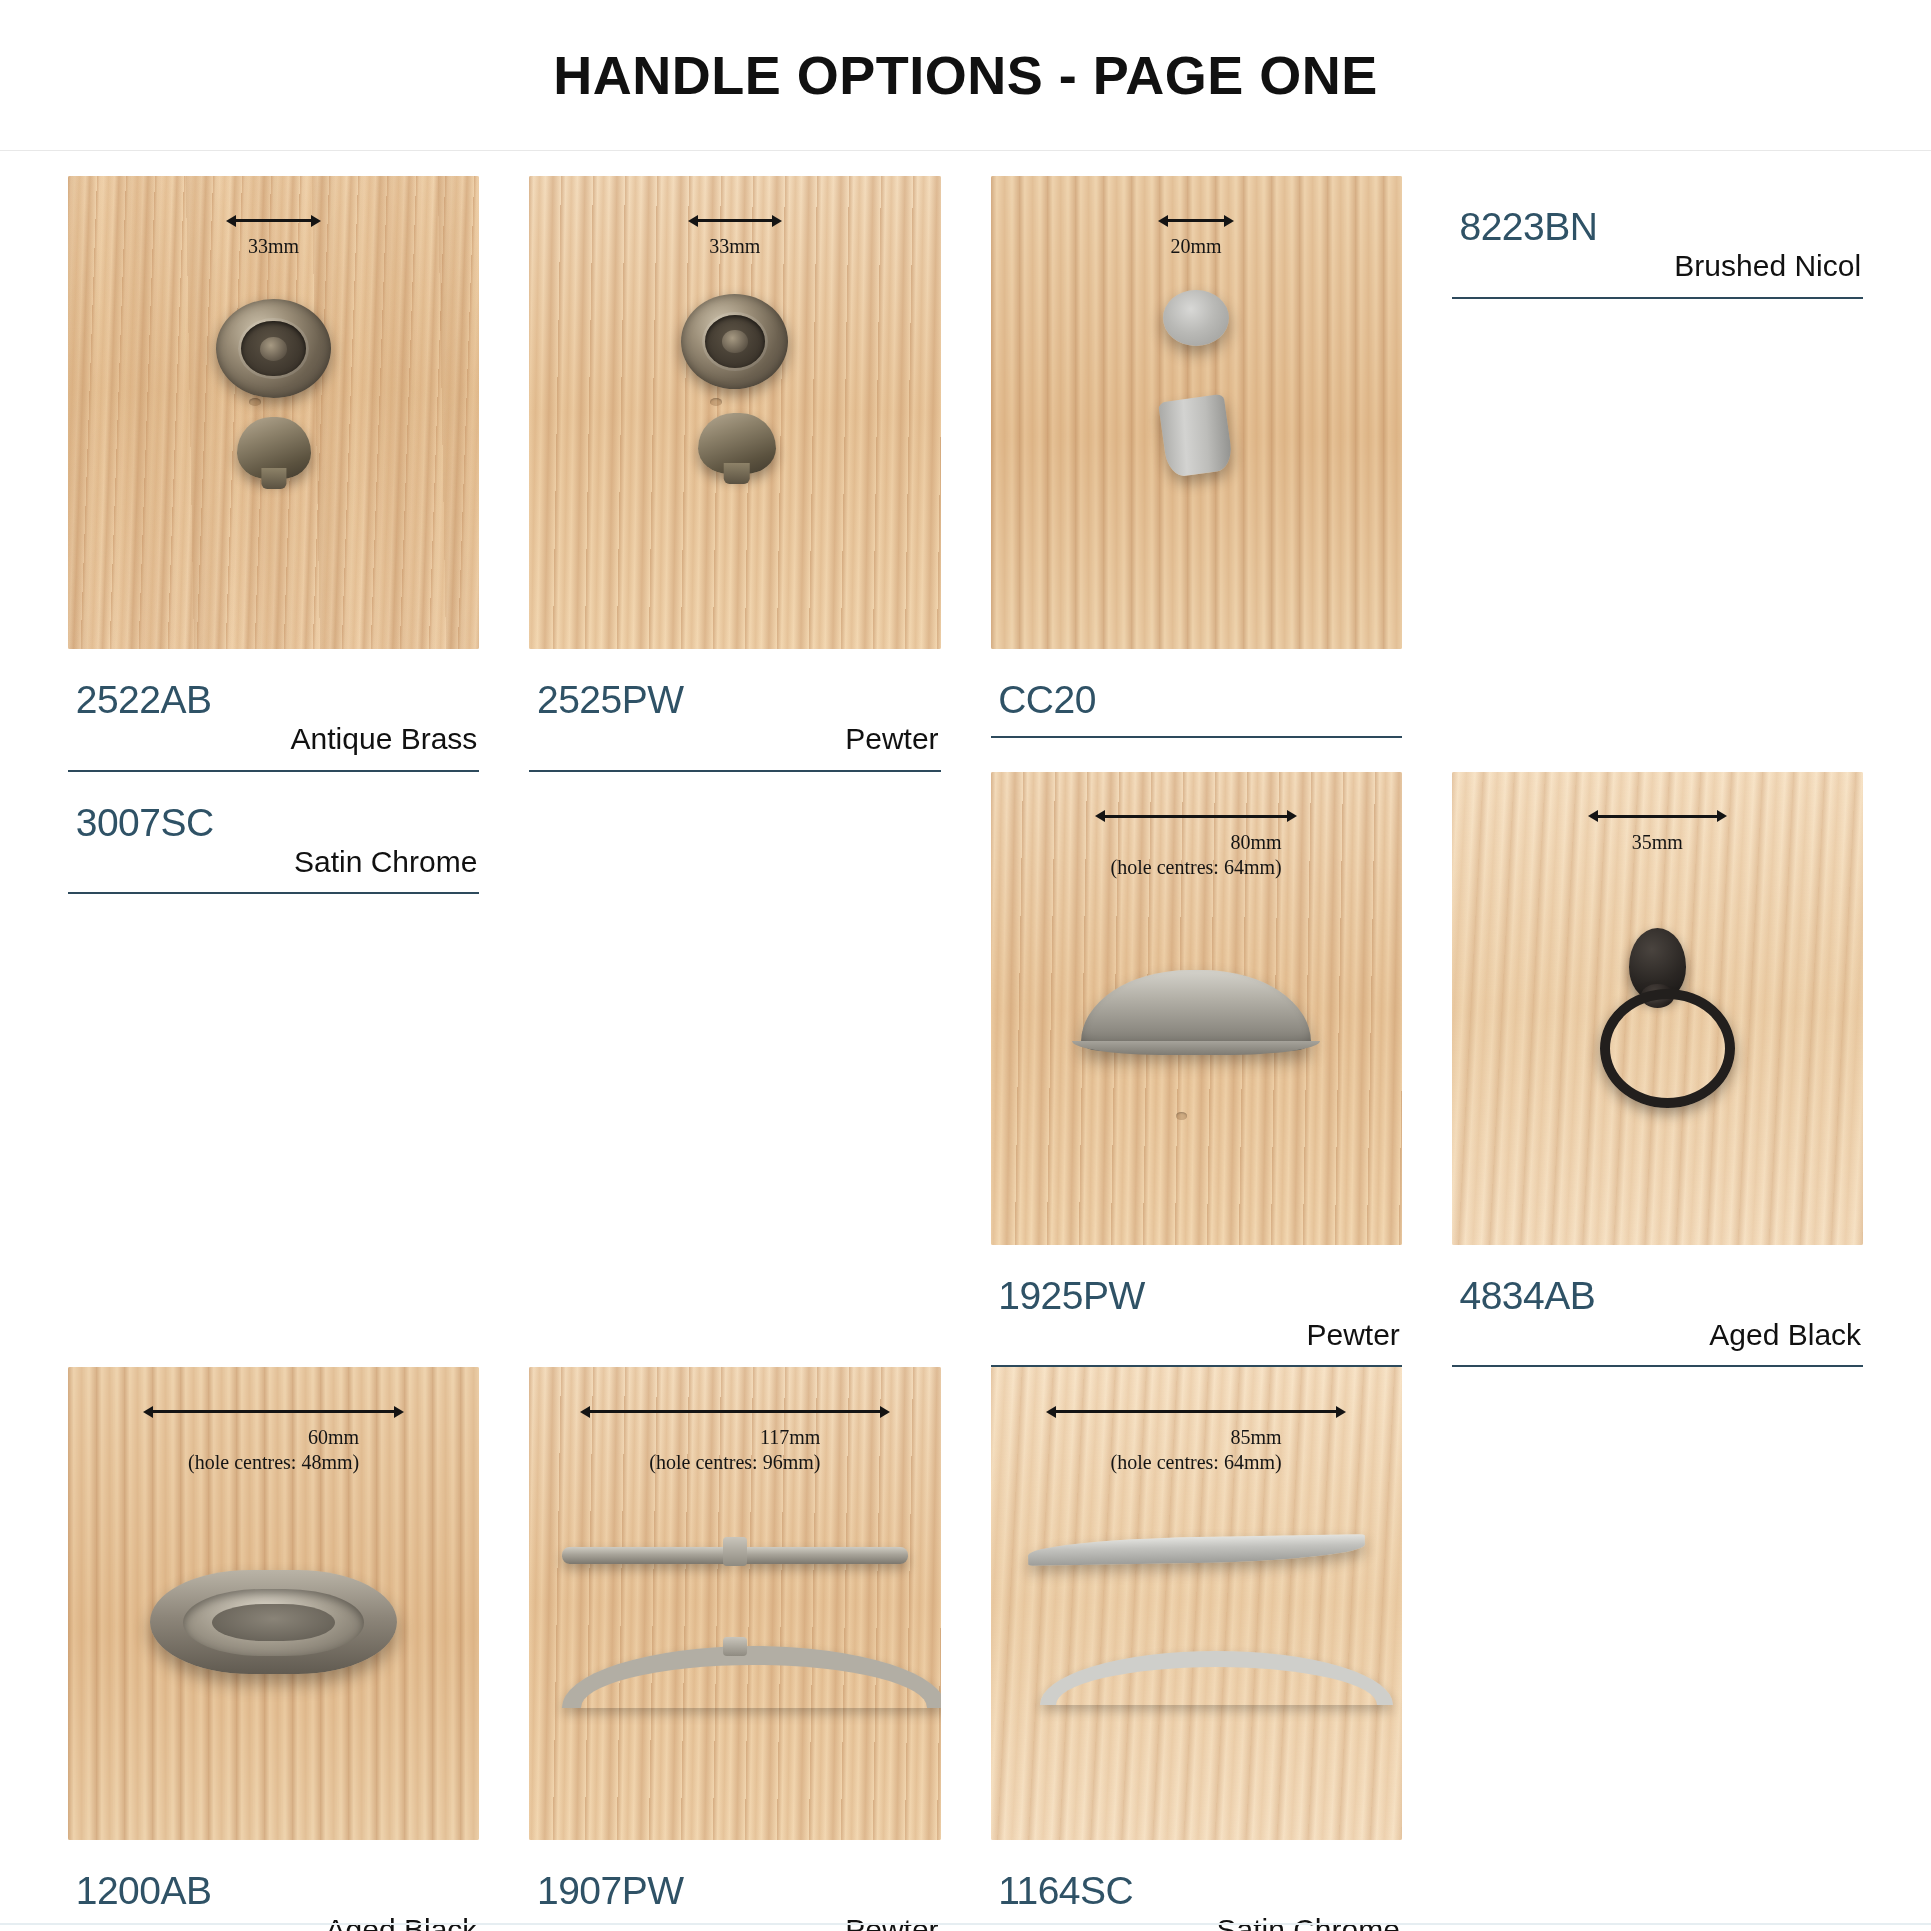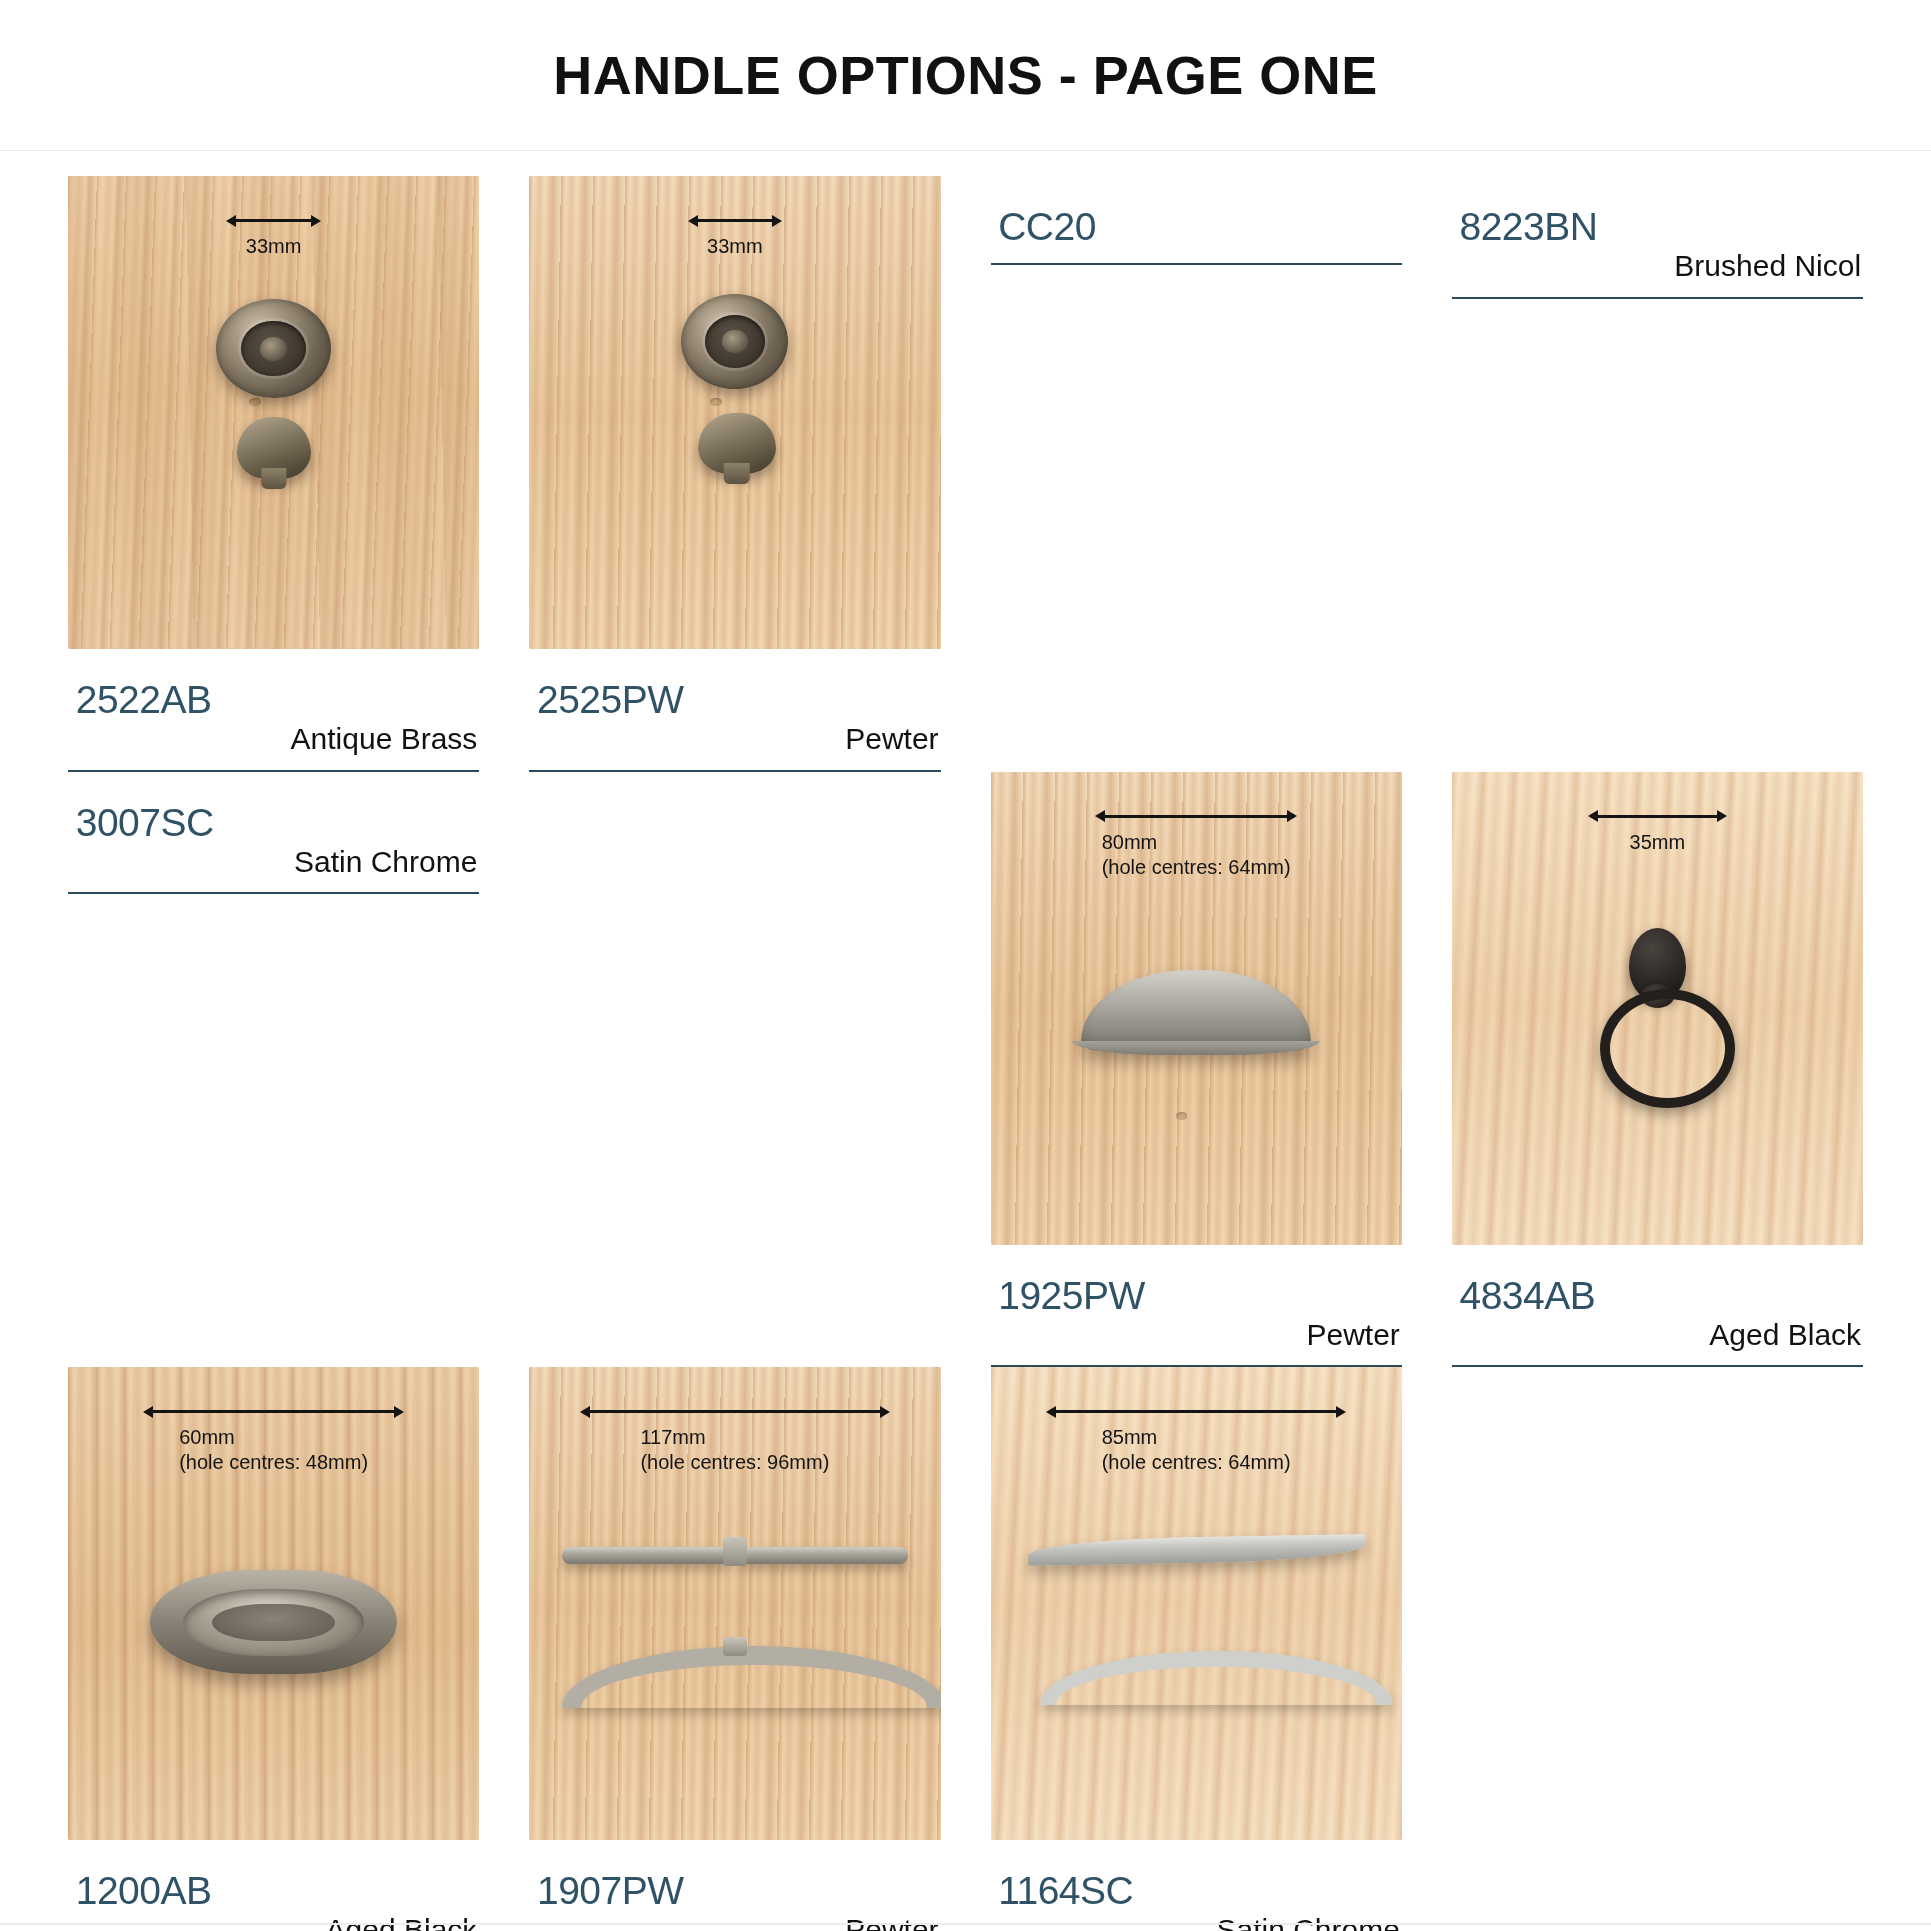--- a/index.html
+++ b/index.html
@@ -145,23 +145,23 @@
     border-right: 10.6px solid #141414;
   }
   .arrow-line:after {
     right: -9.7px;
     border-left: 10.6px solid #141414;
   }
   .dimtext {
     margin-top: 5.8px;
     font-size: 20px;
     color: #141414;
-    text-align: left;
+    text-align: right;
     line-height: 1.25;
-    font-family: Liberation Sans, sans-serif;
+    font-family: Liberation Serif, serif;
     white-space: pre-line;
   }
   .caption {
     display: flex;
     align-items: baseline;
     padding: 29px 1.9px 13.5px 7.7px;
     border-bottom: 2.9px solid #2d4a5c;
     min-height: 33px;
     flex-direction: column;
   }
@@ -448,20 +448,31 @@
           <div class="dimtext">33mm</div>
         </div>
       </div>
       <div class="caption">
         <span class="code">2525PW</span>
         <span class="finish">Pewter</span>
       </div>
     </div>
 
     <div class="cell">
+      <div class="photo">
+        <div class="wood w3"></div>
+        <div class="hw cyl-top" style="left:42%;top:24%;width:16%;height:12%;"></div>
+        <div class="hw cyl-side" style="left:42%;top:47%;width:16%;height:16%;"></div>
+        <div class="dimline">
+          <div class="arrow-wrap">
+              <div class="arrow-line" style="width:56px"></div>
+            </div>
+          <div class="dimtext">20mm</div>
+        </div>
+      </div>
       <div class="caption nofinish">
         <span class="code">CC20</span>
 
       </div>
     </div>
 
     <div class="cell">
       <div class="caption">
         <span class="code">8223BN</span>
         <span class="finish">Brushed Nicol</span>

